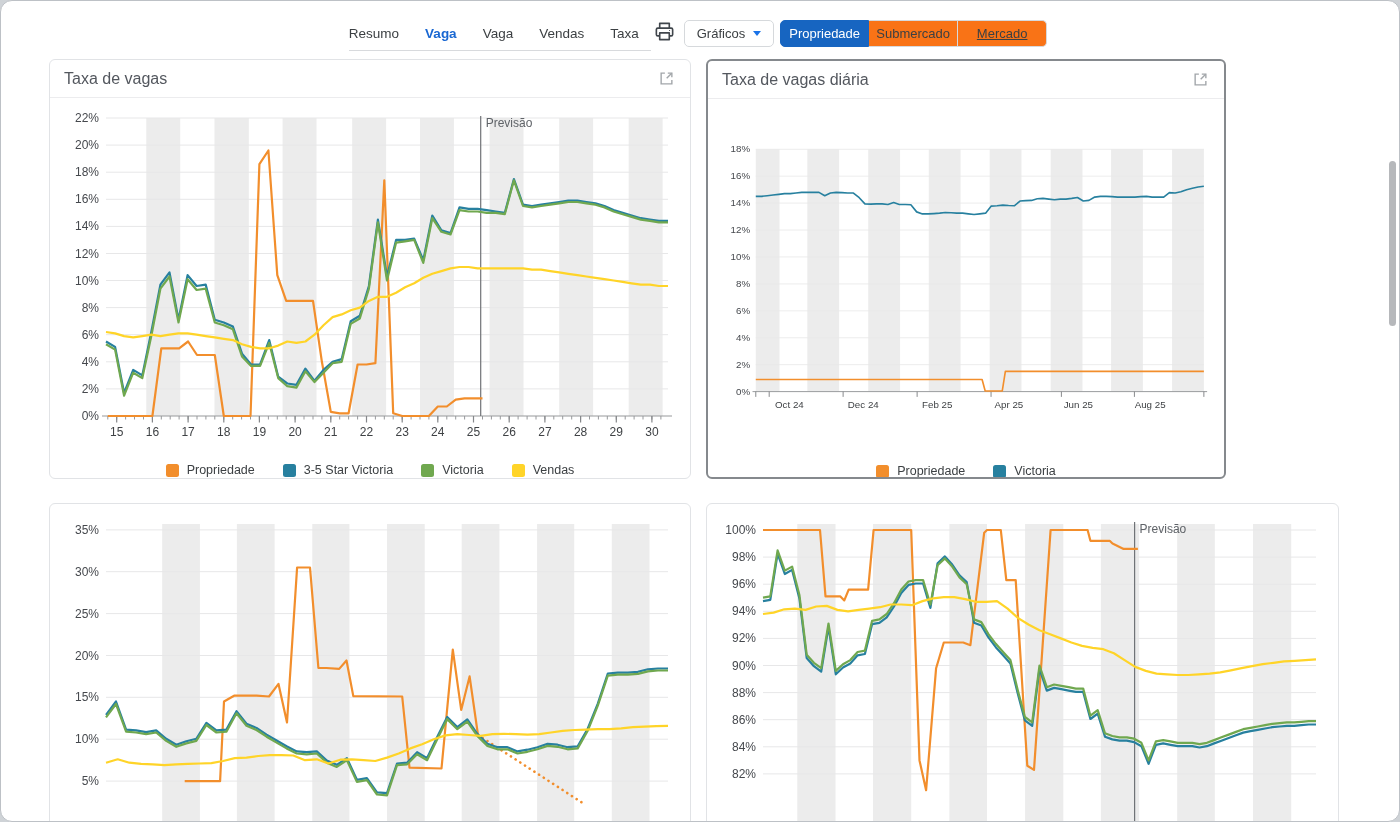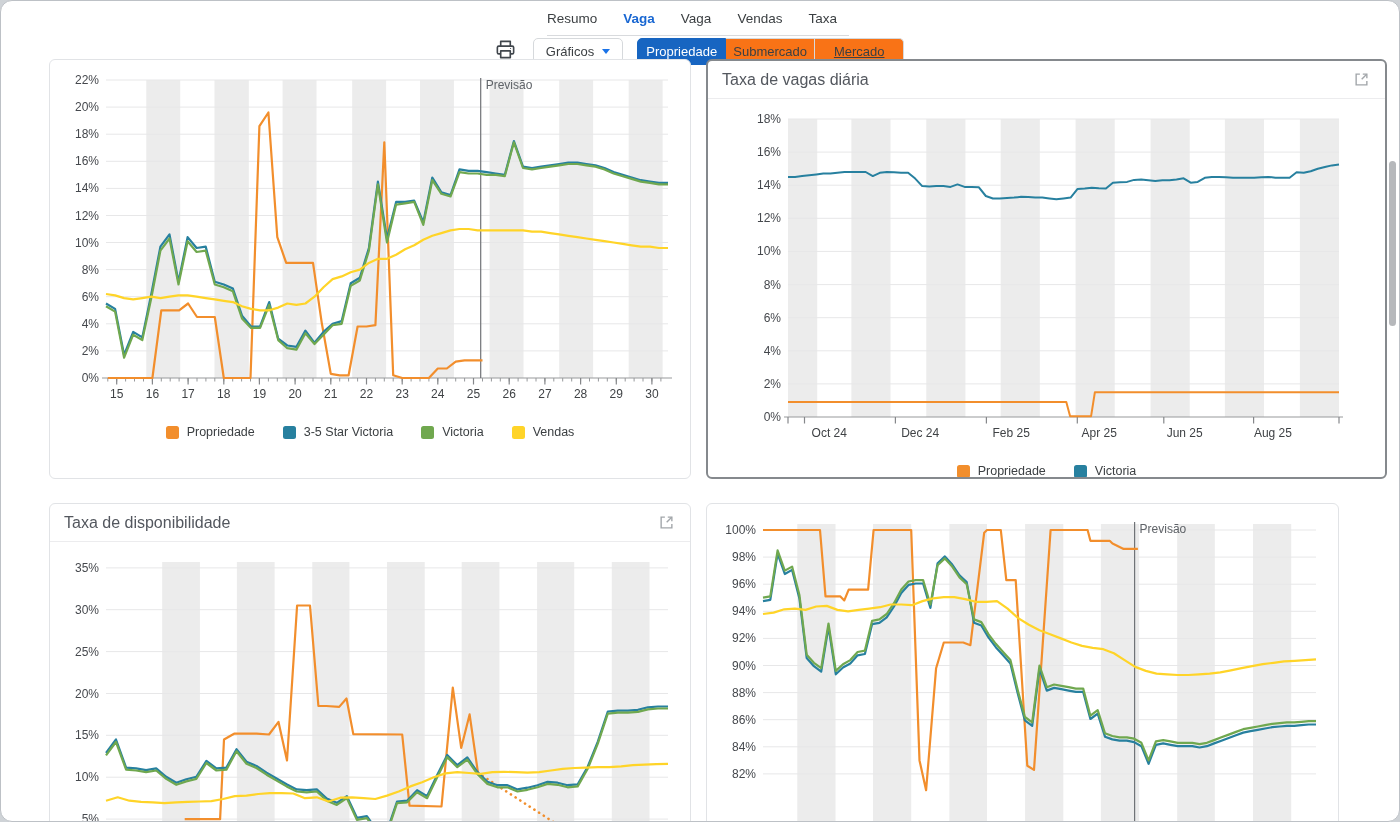--- a/index.html
+++ b/index.html
@@ -1,24 +1,24 @@
 <!DOCTYPE html>
 <html><head>
 <meta charset="utf-8">
 <style>
   html,body{margin:0;padding:0;}
   body{background:#cfd3d7;font-family:"Liberation Sans",sans-serif;}
   .page{position:relative;width:1400px;height:822px;overflow:hidden;}
   .window{position:absolute;inset:0;background:#fff;border:1px solid #bdc1c6;border-radius:12px;overflow:hidden;box-sizing:border-box;}
   
-  .topbar{position:absolute;top:0;left:0;right:0;height:48px;display:flex;align-items:center;justify-content:flex-start;padding:0 22px 0 18px;box-sizing:border-box;flex-direction:column;}
+  .topbar{position:absolute;top:0;left:0;right:0;height:48px;display:flex;align-items:center;justify-content:center;padding:16px 22px 0 18px;box-sizing:border-box;}
   .tabs{display:flex;gap:26px;border-bottom:1px solid #d8dadd;padding:10px 12px 9px 0;width:fit-content;}
   .tab{font-size:13.5px;color:#3c4043;text-decoration:none;cursor:pointer;}
   .tab.active{color:#1967d2;font-weight:bold;}
-  .topbar-right{display:flex;align-items:center;gap:14px;}
+  .topbar-right{display:flex;align-items:center;gap:6px;}
   .icon-btn{background:none;border:none;padding:2px;cursor:pointer;display:flex;}
   .dropdown-btn{display:flex;align-items:center;gap:8px;background:#fff;border:1px solid #d6d9dc;border-radius:5px;padding:5px 12px;font-size:13px;color:#3c4043;font-family:inherit;cursor:pointer;}
   .caret{width:0;height:0;border-left:4.5px solid transparent;border-right:4.5px solid transparent;border-top:5.5px solid #1a73e8;margin-top:1px;}
   .segmented{display:flex;}
   .seg{background:#f97316;border:1px solid #d6d9dc;border-left-width:0;padding:5px 0;font-size:13px;color:#3c4043;font-family:inherit;cursor:pointer;width:89px;text-align:center;}
   .seg:first-child{border-left-width:1px;border-radius:5px 0 0 5px;}
   .seg:last-child{border-radius:0 5px 5px 0;text-decoration:underline;}
   .seg.active{background:#1765c1;border-color:#1765c1;color:#fff;}
   
   .card{position:absolute;background:#fff;border:1px solid #e1e3e6;border-radius:6px;overflow:hidden;box-sizing:border-box;}
@@ -66,20 +66,30 @@
         </button>
         <div class="segmented">
           <button class="seg active">Propriedade</button>
           <button class="seg">Submercado</button>
           <button class="seg">Mercado</button>
         </div>
       </div>
     </div>
 
     <section class="card" style="left:48px;top:58px;width:642px;height:420px;">
+      <header>
+        <h2>Taxa de vagas</h2>
+        <button class="expand">
+          <svg width="15" height="15" viewBox="0 0 14 14" fill="none" stroke="#a2a6aa" stroke-width="1.3">
+              <path d="M5.5 2H2v10h10V8.5"></path>
+              <path d="M8.2 2H12v3.8"></path>
+              <path d="M11.8 2.2L7.2 6.8"></path>
+            </svg>
+        </button>
+      </header>
       <div class="chart-body">
         <svg class="chart" width="616" height="352" viewBox="0 0 616 352">
             <rect x="84.3" y="14" width="33.9" height="298" fill="#ececec"></rect>
             <rect x="152.5" y="14" width="34.3" height="298" fill="#ececec"></rect>
             <rect x="220.6" y="14" width="33.9" height="298" fill="#ececec"></rect>
             <rect x="290.2" y="14" width="33.9" height="298" fill="#ececec"></rect>
             <rect x="358.0" y="14" width="33.9" height="298" fill="#ececec"></rect>
             <rect x="427.6" y="14" width="33.9" height="298" fill="#ececec"></rect>
             <rect x="497.2" y="14" width="33.9" height="298" fill="#ececec"></rect>
             <rect x="566.7" y="14" width="33.9" height="298" fill="#ececec"></rect>
@@ -223,21 +233,21 @@
               <span>Victoria</span>
             </span>
             <span class="li">
               <span class="sw" style="background: rgb(255, 212, 40);"></span>
               <span>Vendas</span>
             </span>
           </div>
       </div>
     </section>
 
-    <section class="card selected" style="left:705px;top:58px;width:681px;height:420px;">
+    <section class="card selected" style="left:705px;top:58px;width:520px;height:420px;">
       <header>
         <h2>Taxa de vagas diária</h2>
         <button class="expand">
           <svg width="15" height="15" viewBox="0 0 14 14" fill="none" stroke="#a2a6aa" stroke-width="1.3">
               <path d="M5.5 2H2v10h10V8.5"></path>
               <path d="M8.2 2H12v3.8"></path>
               <path d="M11.8 2.2L7.2 6.8"></path>
             </svg>
         </button>
       </header>
@@ -295,30 +305,20 @@
             </span>
             <span class="li">
               <span class="sw" style="background: rgb(39, 128, 159);"></span>
               <span>Victoria</span>
             </span>
           </div>
       </div>
     </section>
 
     <section class="card" style="left:48px;top:502px;width:642px;height:420px;">
-      <header>
-        <h2>Taxa de disponibilidade</h2>
-        <button class="expand">
-          <svg width="15" height="15" viewBox="0 0 14 14" fill="none" stroke="#a2a6aa" stroke-width="1.3">
-              <path d="M5.5 2H2v10h10V8.5"></path>
-              <path d="M8.2 2H12v3.8"></path>
-              <path d="M11.8 2.2L7.2 6.8"></path>
-            </svg>
-        </button>
-      </header>
       <div class="chart-body">
         <svg class="chart" width="616" height="390" viewBox="0 0 616 390">
             <rect x="100.2" y="14" width="37.7" height="376" fill="#ececec"></rect>
             <rect x="174.9" y="14" width="37.7" height="376" fill="#ececec"></rect>
             <rect x="250.3" y="14" width="37.1" height="376" fill="#ececec"></rect>
             <rect x="325.0" y="14" width="37.7" height="376" fill="#ececec"></rect>
             <rect x="399.7" y="14" width="37.7" height="376" fill="#ececec"></rect>
             <rect x="475.1" y="14" width="37.1" height="376" fill="#ececec"></rect>
             <rect x="549.8" y="14" width="37.7" height="376" fill="#ececec"></rect>
             <line x1="44" y1="271.1" x2="606" y2="271.1" stroke="#e7e7e8" stroke-width="1"></line>

